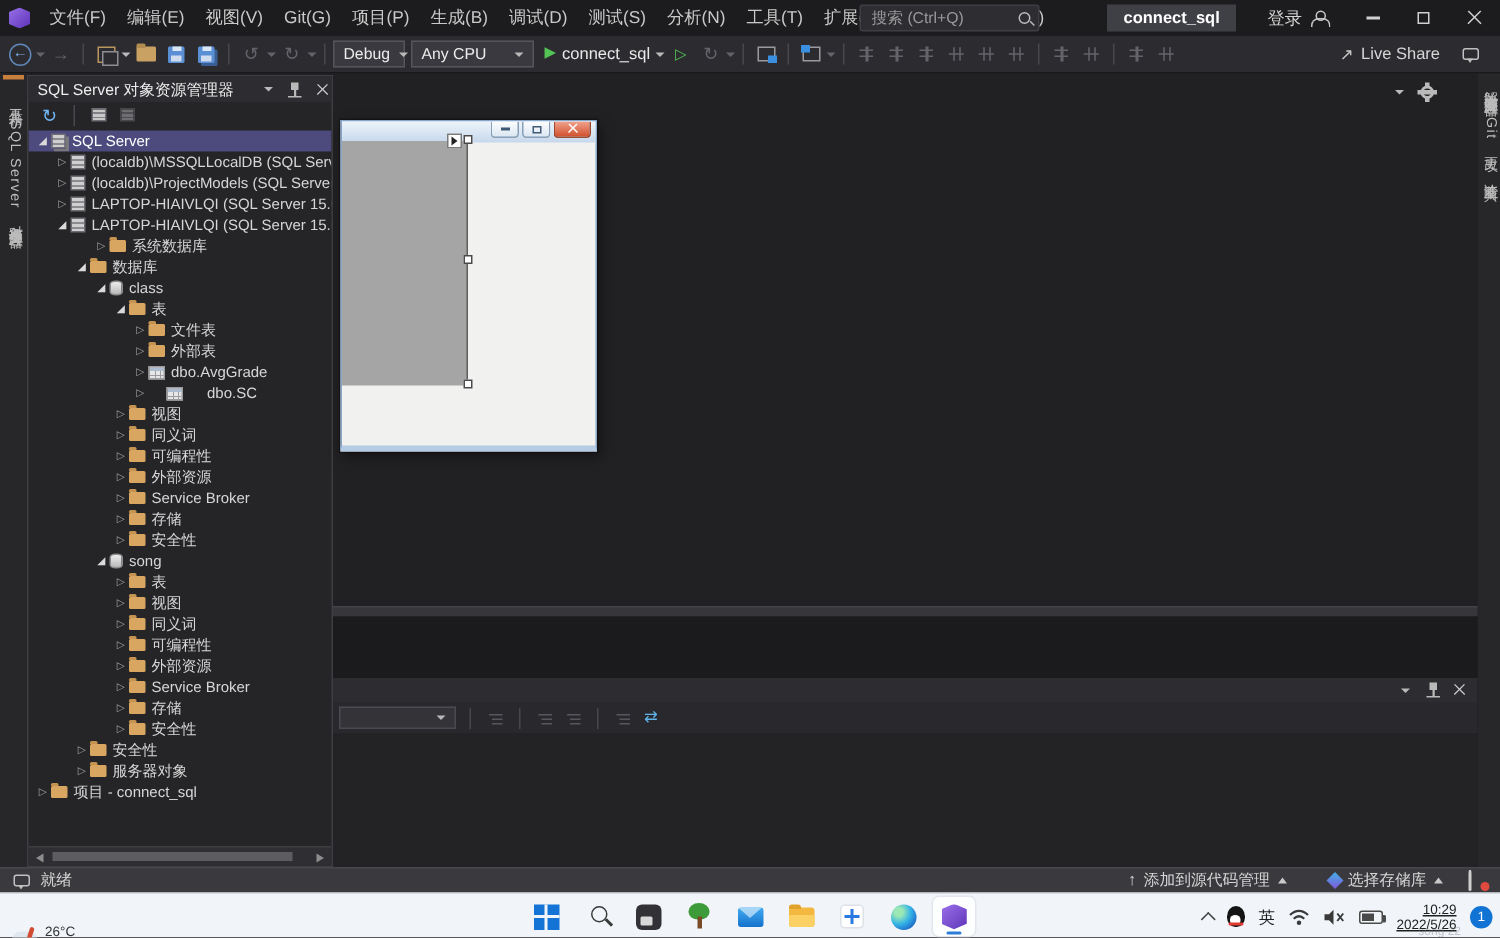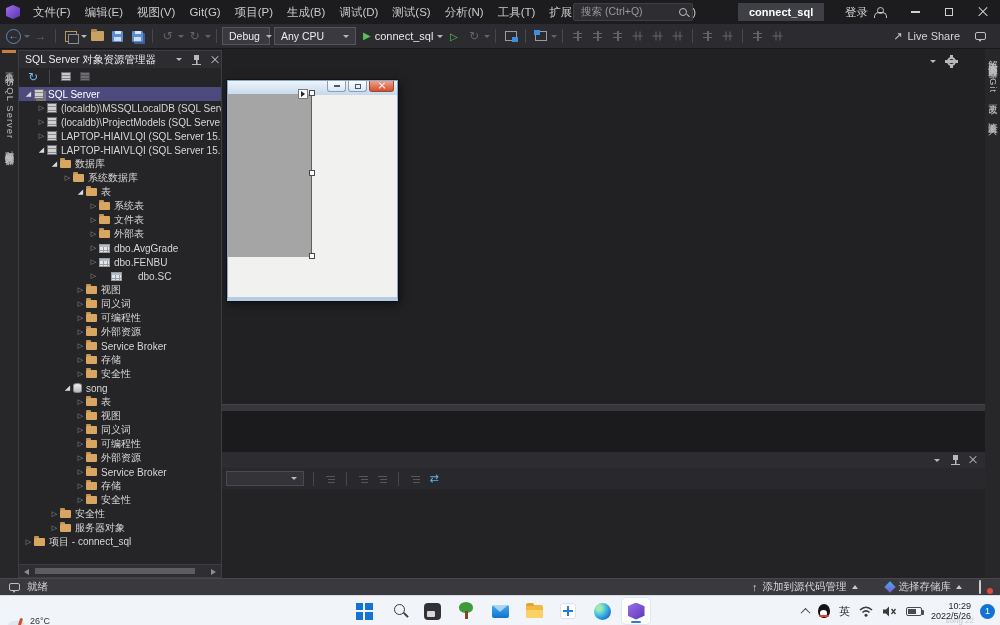--- a/index.html
+++ b/index.html
@@ -175,21 +175,21 @@
   .visual-studio-icon{width:17px;height:17px;background:linear-gradient(135deg,#9a70e8,#5c33b8);clip-path:polygon(50% 0,100% 22%,100% 78%,50% 100%,0 78%,0 22%);}
   #tray{position:absolute;right:5px;top:0;height:30px;display:flex;align-items:center;gap:9px;}
   .chev-up{width:7px;height:7px;border-top:1.6px solid #444;border-right:1.6px solid #444;transform:rotate(-45deg) translate(-1px,1px);}
   .qq-icon{width:12px;height:14px;background:#141414;border-radius:50% 50% 46% 46%;position:relative;}
   .qq-icon::before{content:"";position:absolute;left:2.5px;top:6px;width:7px;height:6px;background:#fff;border-radius:50% 50% 40% 40%;}
   .qq-icon::after{content:"";position:absolute;left:1px;top:10.5px;width:10px;height:2.5px;background:#e23b30;border-radius:2px;}
   .ime{font-size:11px;color:#1f1f1f;}
   .batt{width:16px;height:9px;border:1px solid #4a4a4a;border-radius:2px;position:relative;}
   .batt::before{content:"";position:absolute;left:1px;top:1px;bottom:1px;width:8px;background:#4a4a4a;}
   .batt::after{content:"";position:absolute;right:-3px;top:2px;width:2px;height:5px;background:#4a4a4a;border-radius:0 1px 1px 0;}
-  #clock{text-align:right;font-size:9px;line-height:10.5px;color:#1f1f1f;}
+  #clock{text-align:right;font-size:9px;line-height:10.5px;color:#1f1f1f;text-decoration:underline;}
   .badge{width:15px;height:15px;border-radius:50%;background:#1174d4;color:#fff;font-size:9px;display:flex;align-items:center;justify-content:center;}
   #watermark{position:absolute;right:26px;bottom:0;font-size:8px;color:rgba(120,120,135,.4);}
 </style>
 </head>
 <body>
 
 <div class="abs" id="titlebar">
   <div class="vslogo">
       <i></i>
     </div>
@@ -379,59 +379,54 @@
       <div class="trow" style="padding-left: 18px;">
         <span class="tw col"></span>
         <span class="ti server-icon"></span>
         <span class="tl">LAPTOP-HIAIVLQI (SQL Server 15.0.2</span>
       </div>
       <div class="trow" style="padding-left: 18px;">
         <span class="tw exp"></span>
         <span class="ti server-icon"></span>
         <span class="tl">LAPTOP-HIAIVLQI (SQL Server 15.0.2</span>
       </div>
+      <div class="trow" style="padding-left: 44px;">
+        <span class="tw col"></span>
+        <span class="ti folder-icon"></span>
+        <span class="tl">系统数据库</span>
+      </div>
       <div class="trow" style="padding-left: 31px;">
         <span class="tw exp"></span>
         <span class="ti folder-icon"></span>
         <span class="tl">数据库</span>
       </div>
       <div class="trow" style="padding-left: 44px;">
-        <span class="tw col"></span>
-        <span class="ti folder-icon"></span>
-        <span class="tl">系统数据库</span>
-      </div>
-      <div class="trow" style="padding-left: 57px;">
         <span class="tw exp"></span>
+        <span class="ti database-icon"></span>
+        <span class="tl">class</span>
+      </div>
+      <div class="trow" style="padding-left: 57px;">
+        <span class="tw exp"></span>
         <span class="ti folder-icon"></span>
         <span class="tl">表</span>
-      </div>
-      <div class="trow" style="padding-left: 70px;">
-        <span class="tw col"></span>
-        <span class="ti folder-icon"></span>
-        <span class="tl">系统表</span>
       </div>
       <div class="trow" style="padding-left: 70px;">
         <span class="tw col"></span>
         <span class="ti folder-icon"></span>
         <span class="tl">文件表</span>
       </div>
       <div class="trow" style="padding-left: 70px;">
         <span class="tw col"></span>
         <span class="ti folder-icon"></span>
         <span class="tl">外部表</span>
       </div>
       <div class="trow" style="padding-left: 70px;">
         <span class="tw col"></span>
         <span class="ti table-icon"></span>
         <span class="tl">dbo.AvgGrade</span>
-      </div>
-      <div class="trow" style="padding-left: 70px;">
-        <span class="tw col"></span>
-        <span class="ti table-icon"></span>
-        <span class="tl">dbo.FENBU</span>
       </div>
       <div class="trow" style="padding-left: 70px; gap: 12px;">
         <span class="tw col"></span>
         <span class="ti table-icon"></span>
         <span class="tl">dbo.SC</span>
       </div>
       <div class="trow" style="padding-left: 57px;">
         <span class="tw col"></span>
         <span class="ti folder-icon"></span>
         <span class="tl">视图</span>

